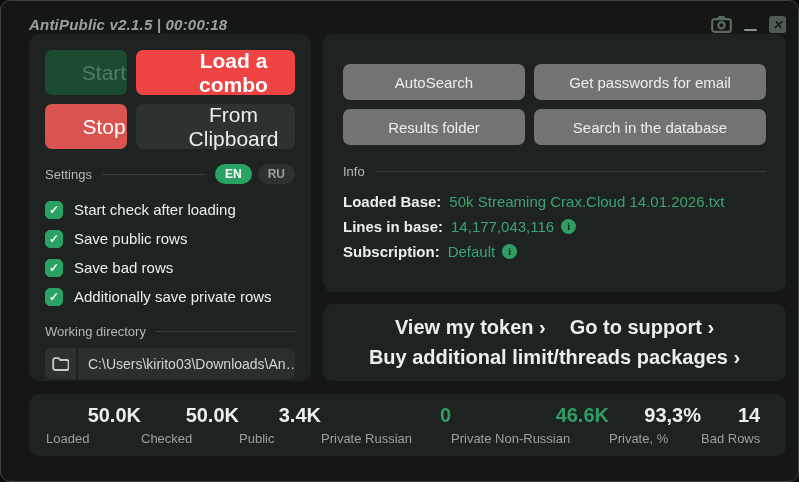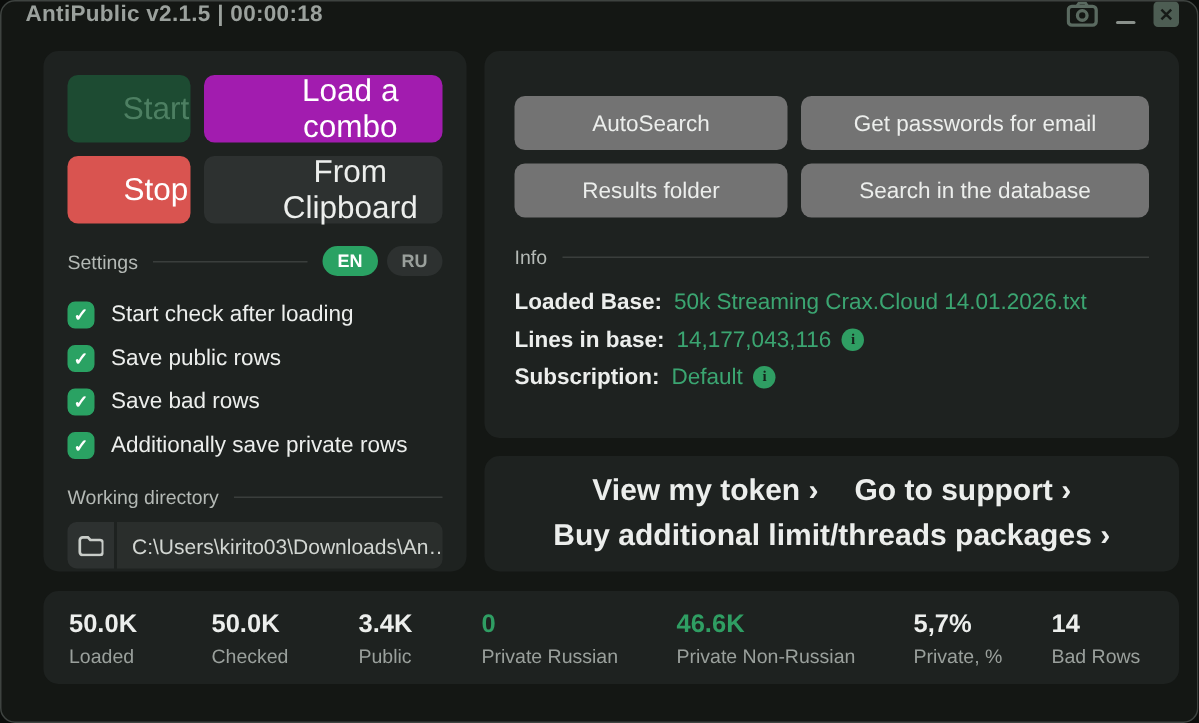--- a/index.html
+++ b/index.html
@@ -7,21 +7,21 @@
   body { font-family: "Liberation Sans", sans-serif; }
 
   .window {
     position: relative; width: 799px; height: 482px;
     background: #141714; border: 1px solid #3e4340; border-radius: 10px;
     overflow: hidden; color: #eceeec;
   }
 
   
   .titlebar { position: absolute; left: 0; top: 0; width: 100%; height: 32px;
-    display: flex; align-items: flex-start; padding: 0 12px 0 16px; }
+    display: flex; align-items: flex-end; padding: 0 12px 0 28px; font-style: italic; }
   .titlebar .title { font-size: 15px; font-weight: 700; color: #9ba19d; letter-spacing: .2px; }
   .titlebar .spacer { flex: 1; }
   .tb-icons { display: flex; align-items: center; gap: 12px; }
   .cam-icon svg { display: block; }
   .min-icon { width: 13px; height: 16px; position: relative; cursor: pointer; }
   .min-icon::after { content: ""; position: absolute; left: 0; bottom: 2px; width: 13px; height: 2px; background: #8a918c; border-radius: 1px; }
   .close-icon { width: 17px; height: 17px; background: #4d5d53; border-radius: 3px;
     display: flex; align-items: center; justify-content: center;
     color: #161a17; font-size: 12px; font-weight: 700; cursor: pointer; line-height: 1; }
 
@@ -33,21 +33,21 @@
                  display: flex; flex-direction: column; justify-content: center; align-items: center; gap: 7px; }
   .card-stats  { left: 28px;  top: 393px; width: 757px; height: 62px;
                  display: flex; align-items: center; padding: 0 17px; }
 
   
   .btn-grid { display: grid; grid-template-columns: 82px 1fr; gap: 9px; }
   .btn { height: 45px; border: none; border-radius: 7px; font-size: 21px;
     font-family: "Liberation Sans", sans-serif; cursor: pointer;
     display: flex; align-items: center; justify-content: center; padding-left: 36px; }
   .btn-start { background: #1d4b32; color: #4d7f62; }
-  .btn-load  { background: #a21caf; color: #ffffff; font-weight: 400; }
+  .btn-load  { background: #ef4444; color: #ffffff; font-weight: 700; }
   .btn-stop  { background: #d95450; color: #ffffff; }
   .btn-clip  { background: #2d3130; color: #eceeec; }
 
   
   .sect { display: flex; align-items: center; gap: 10px; }
   .sect .lbl { font-size: 13px; color: #b4b9b5; white-space: nowrap; }
   .sect .line { flex: 1; height: 1px; background: #3a3e3c; }
 
   .settings-row { margin-top: 15px; }
   .pill { font-size: 12px; font-weight: 700; border-radius: 11px; padding: 4px 10px; cursor: pointer; line-height: 1; }
@@ -87,21 +87,21 @@
     display: flex; align-items: center; justify-content: center;
     color: #15241c; font-size: 10px; font-weight: 700; font-family: "Liberation Serif", serif;
     cursor: pointer; line-height: 1; }
 
   
   .links-row { display: flex; gap: 24px; }
   .link { font-size: 20px; font-weight: 700; color: #eceeec; cursor: pointer; }
 
   
   .stat { display: flex; flex-direction: column; gap: 4px; }
-  .stat .sval { font-size: 17px; font-weight: 700; color: #eceeec; }
+  .stat .sval { font-size: 20px; font-weight: 700; color: #eceeec; text-align: right; }
   .stat .slabel { font-size: 13px; color: #9aa09c; }
   .stat.green .sval { color: #2f9e63; }
   .stat:nth-child(1) { width: 95px; }
   .stat:nth-child(2) { width: 98px; }
   .stat:nth-child(3) { width: 82px; }
   .stat:nth-child(4) { width: 130px; }
   .stat:nth-child(5) { width: 158px; }
   .stat:nth-child(6) { width: 92px; }
 </style>
 </head>
@@ -231,21 +231,21 @@
     </div>
     <div class="stat green">
       <span class="sval">0</span>
       <span class="slabel">Private Russian</span>
     </div>
     <div class="stat green">
       <span class="sval">46.6K</span>
       <span class="slabel">Private Non-Russian</span>
     </div>
     <div class="stat">
-      <span class="sval">5,7%</span>
+      <span class="sval">93,3%</span>
       <span class="slabel">Private, %</span>
     </div>
     <div class="stat">
       <span class="sval">14</span>
       <span class="slabel">Bad Rows</span>
     </div>
   </div>
 
 </div>
 

